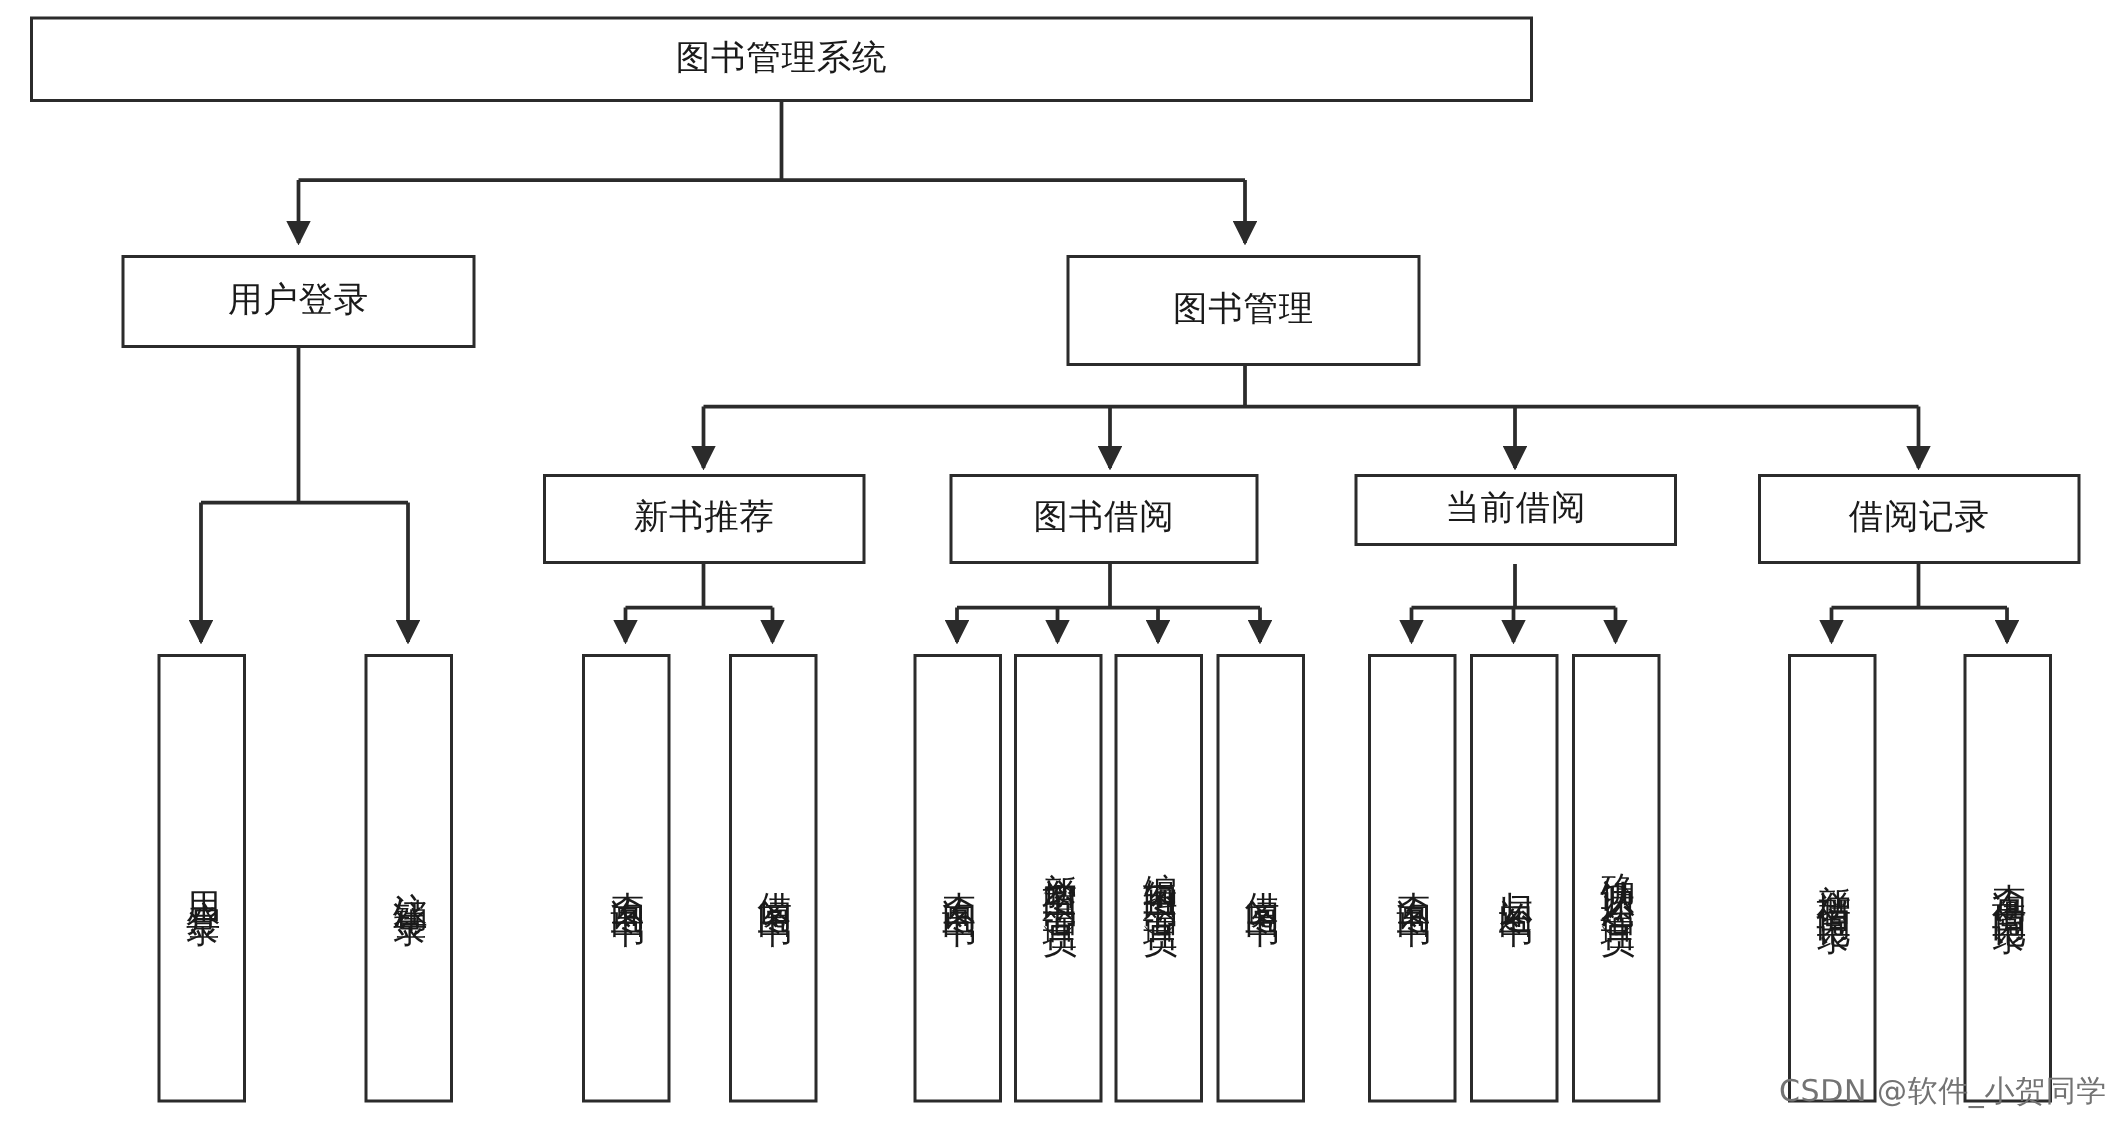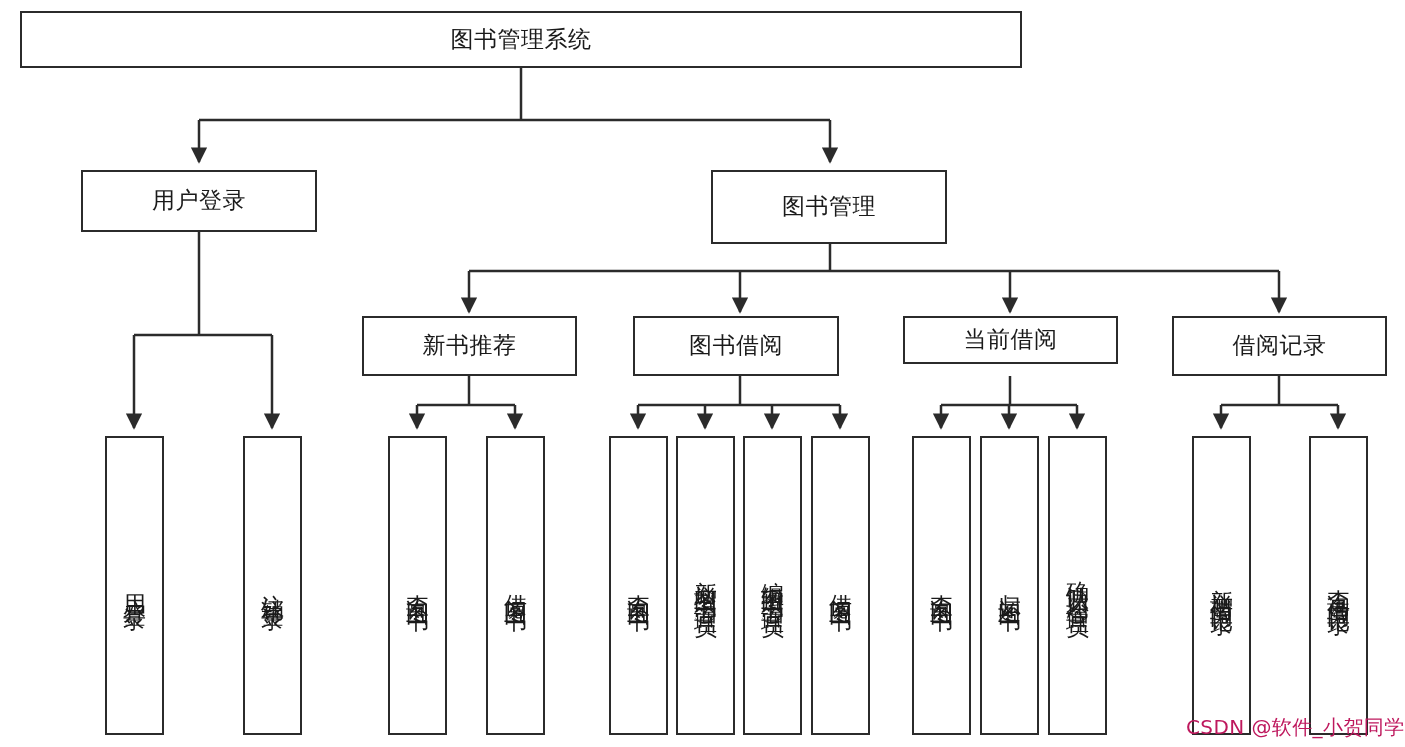--- a/index.html
+++ b/index.html
@@ -53,21 +53,21 @@
     text-orientation: upright;
     font-size: 23px;
     letter-spacing: 5px;
     white-space: nowrap;
   }
   .watermark {
     position: absolute;
     left: 1186px;
     top: 714px;
     font-size: 20px;
-    color: #be185d;
+    color: #737373;
     font-family: "DejaVu Sans", "Liberation Sans", sans-serif;
     white-space: nowrap;
     letter-spacing: 0.4px;
   }
 </style>
 </head>
 <body>
 
 <div id="canvas">
 

